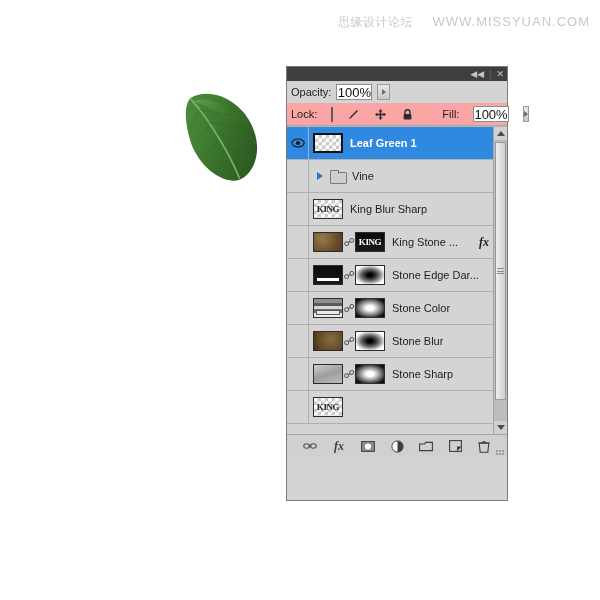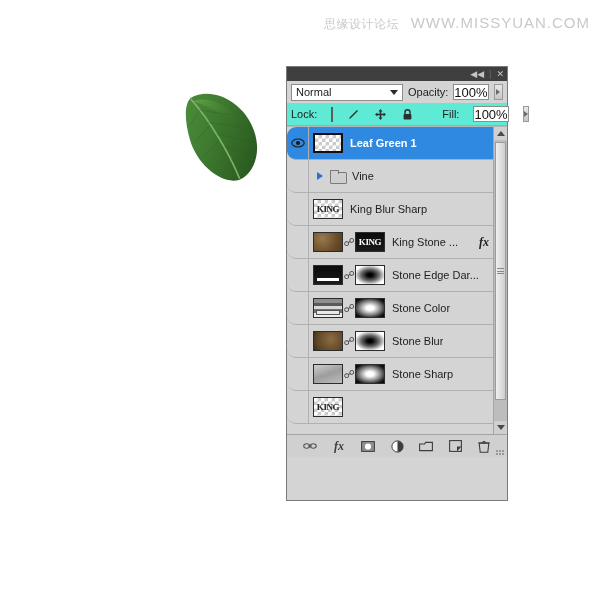--- a/index.html
+++ b/index.html
@@ -8,21 +8,21 @@
     font-family:"Liberation Sans","DejaVu Sans",sans-serif;
     overflow:hidden;position:relative;
   }
   
   #watermark{
     position:absolute;top:14px;right:10px;
     font-size:11px;color:#c9c9c9;letter-spacing:.5px;
     white-space:nowrap;user-select:none;
   }
   #watermark .cn{font-family:"DejaVu Sans",sans-serif;font-size:12px;}
-  #watermark .url{font-size:15px;margin-left:8px;letter-spacing:1px;}
+  #watermark .url{font-size:13px;margin-left:16px;letter-spacing:1px;}
 
   
   #leaf-art{position:absolute;left:182px;top:82px;width:86px;height:106px;}
   #leaf-art svg{display:block;}
 
   
   #layers-panel{
     position:absolute;left:286px;top:66px;width:222px;height:435px;
     background:#d4d4d4;
     border:1px solid #7b7b7b;
@@ -77,34 +77,34 @@
   .spin{
     width:13px;height:16px;background:linear-gradient(#e9e9e9,#c6c6c6);
     border:1px solid #9a9a9a;box-sizing:border-box;
     display:flex;align-items:center;justify-content:center;cursor:pointer;
   }
   .spin i{width:0;height:0;border-top:3px solid transparent;border-bottom:3px solid transparent;border-left:4px solid #6b6b6b;}
 
   
   .lock-row{
     height:22px;display:flex;align-items:center;padding:0 4px;gap:14px;
-    background:#5eead4;border-bottom:1px solid #a9a9a9;
+    background:#fca5a5;border-bottom:1px solid #a9a9a9;
   }
   .lock-ico{width:13px;height:13px;display:flex;align-items:center;justify-content:center;cursor:pointer;}
   .lock-spacer{flex:1;}
 
   
   .layer-list{
     position:relative;height:307px;background:#d4d4d4;overflow:hidden;
     border-top:1px solid #b6b6b6;
   }
   .layer-row{
     height:33px;display:flex;align-items:center;
     border-bottom:1px solid #b0b0b0;box-sizing:border-box;
-    padding-left:0;cursor:pointer;border-radius:9px;
+    padding-left:0;cursor:pointer;
   }
   .layer-row.selected{background:#3089e0;}
   .eye-cell{
     width:22px;height:100%;display:flex;align-items:center;justify-content:center;
     border-right:1px solid #b0b0b0;box-sizing:border-box;cursor:pointer;
   }
   .thumb{
     width:30px;height:20px;border:1px solid #2c2c2c;box-sizing:border-box;
     margin-left:4px;flex:0 0 auto;position:relative;overflow:hidden;background:#fff;
   }
@@ -211,24 +211,20 @@
 <div id="layers-panel">
 
   <div class="panel-titlebar">
     <span class="tb-btn">◀◀</span>
     <span class="tb-sep">|</span>
     <span class="tb-btn">✕</span>
   </div>
 
 
   <div class="blend-row">
-    <div class="blend-select">
-      <span>Normal</span>
-      <span class="caret-dn"></span>
-    </div>
     <span class="fieldlabel">Opacity:</span>
     <span class="numbox">100%</span>
     <span class="spin">
         <i></i>
       </span>
   </div>
 
   <div class="lock-row">
     <span class="fieldlabel">Lock:</span>
     <span class="lock-ico checker" style="border:1px solid #5d5d5d;background-size:4px 4px;background-position:0 0,2px 2px;"></span>

